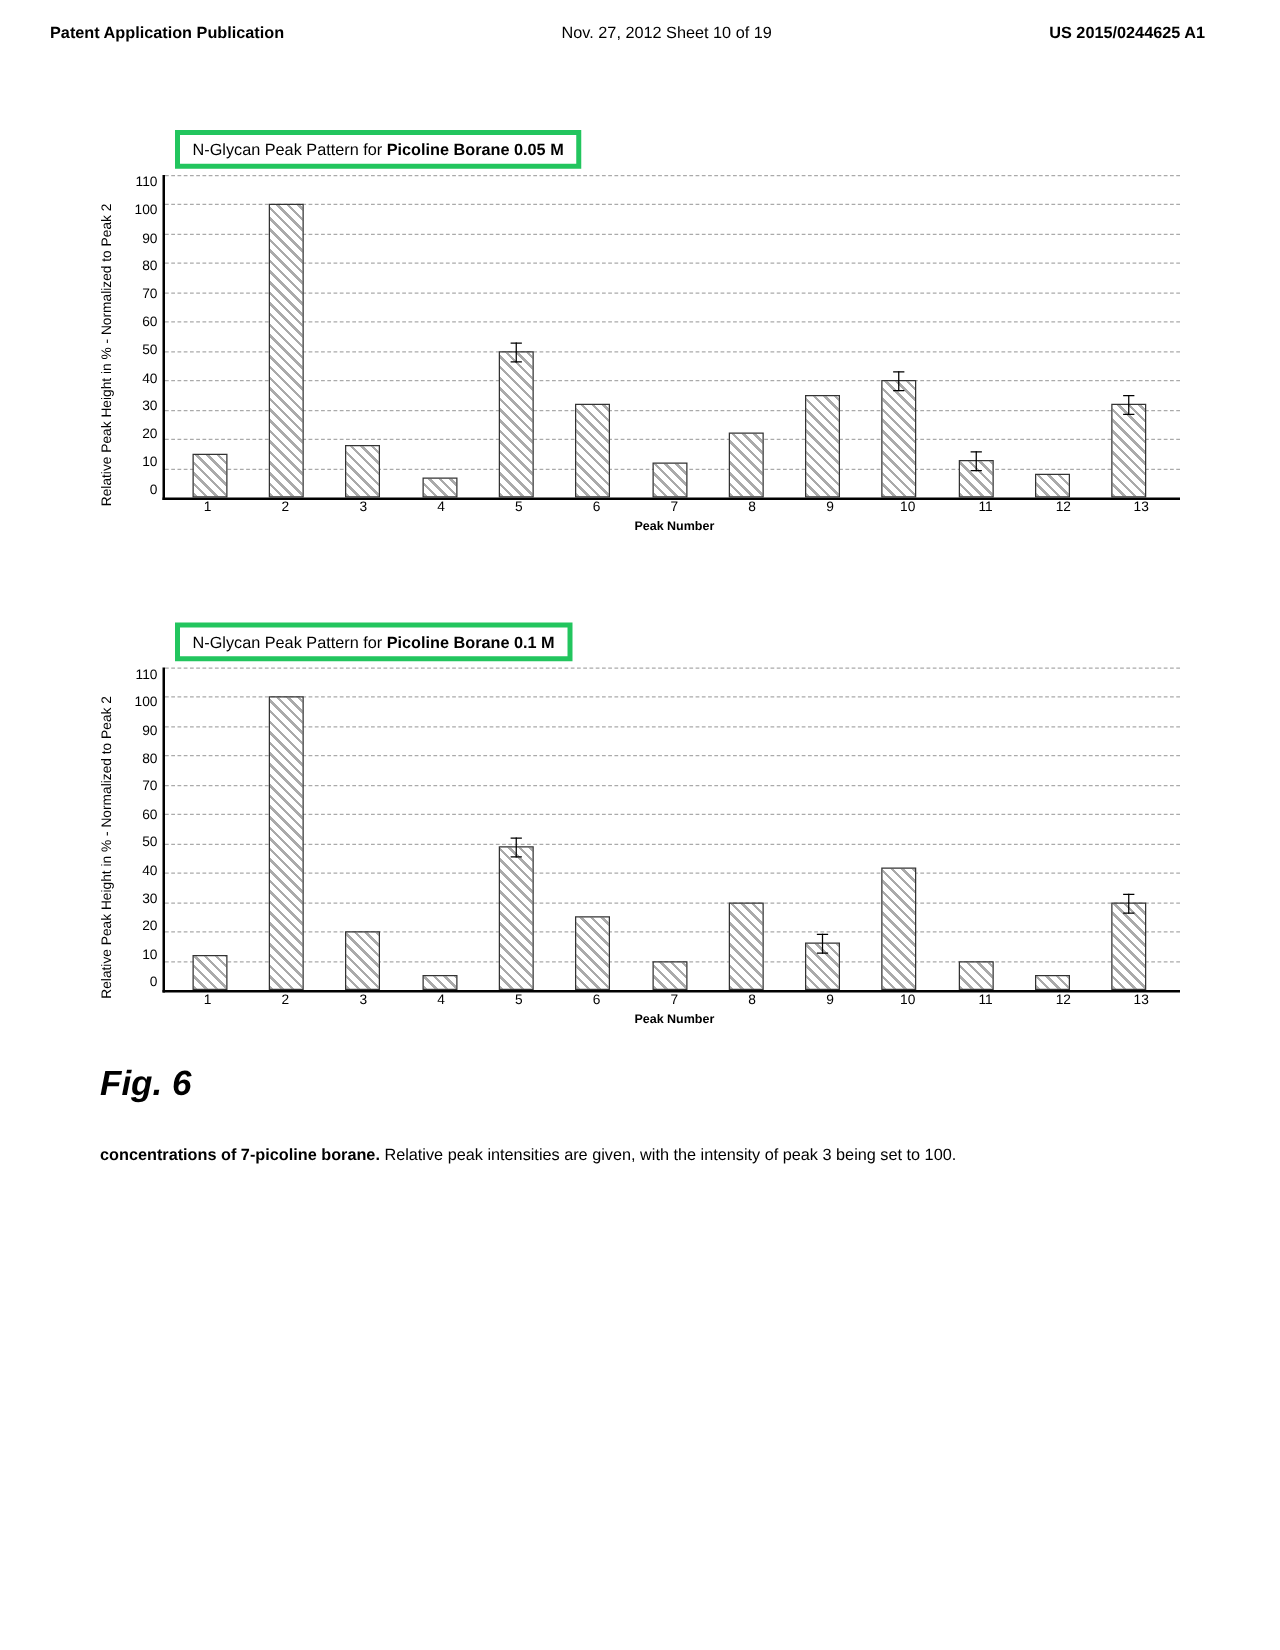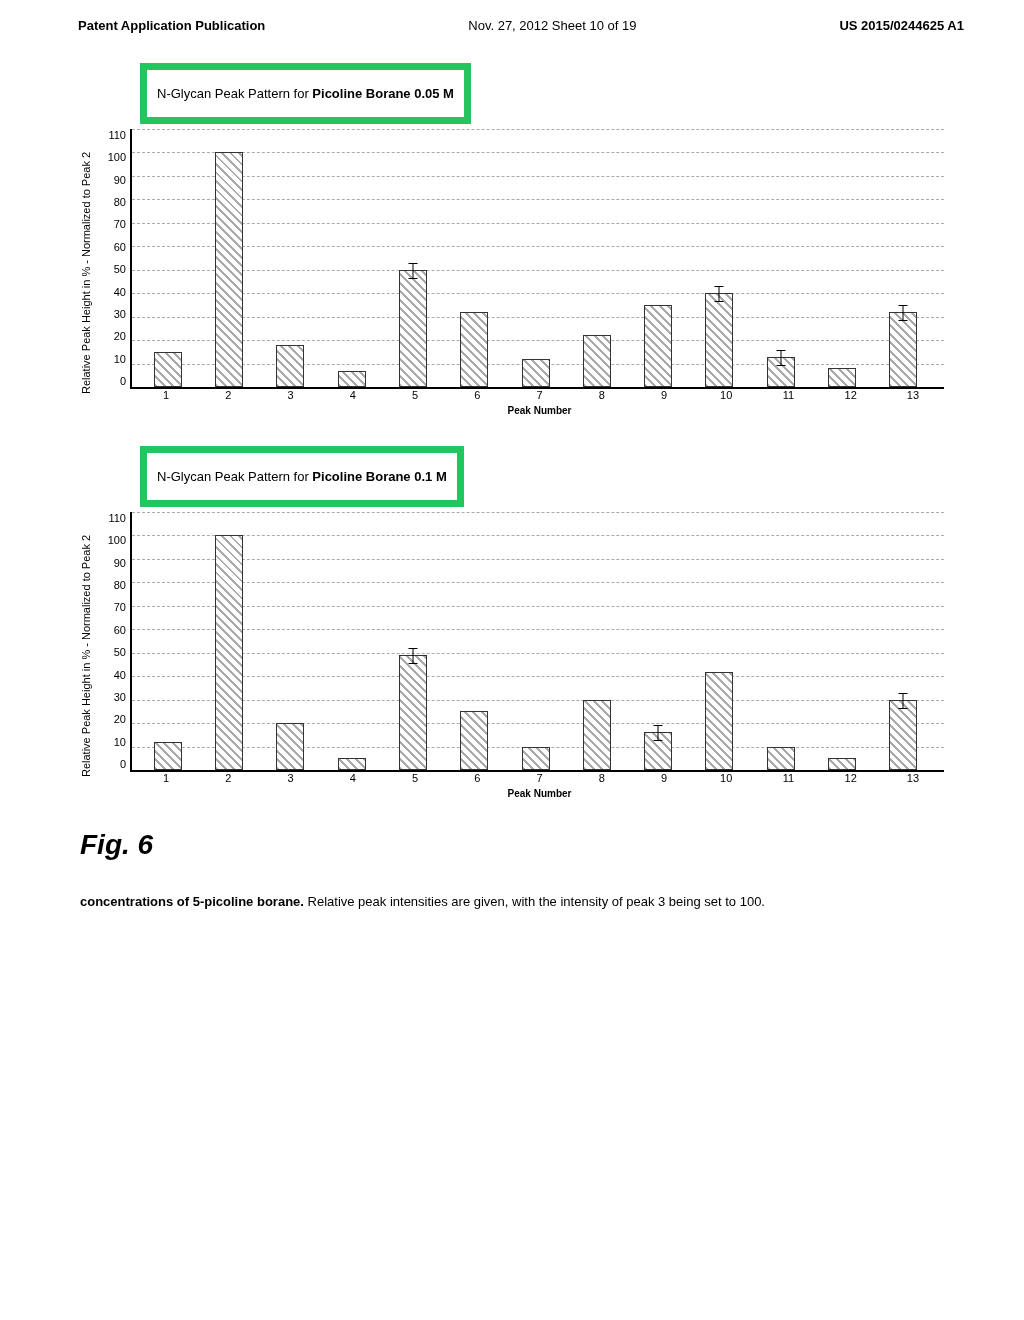--- a/index.html
+++ b/index.html
@@ -7,43 +7,44 @@
       width: 1024px;
       min-height: 1320px;
       background: #fff;
       font-family: Arial, sans-serif;
       color: #000;
     }
     .header {
       display: flex;
       justify-content: space-between;
       align-items: baseline;
-      padding: 18px 60px 10px 78px;
+      padding: 18px 60px 10px 40px;
       border-bottom: none;
       font-size: 13px;
     }
     .header-left { font-weight: bold; }
     .header-center { font-size: 13px; }
     .header-right { font-size: 13px; font-weight: bold; }
 
     .page-content {
       padding: 20px 80px 30px 80px;
     }
 
     .chart-container {
       margin-bottom: 30px;
     }
 
     .chart-title-box {
-      border: 7px solid #22c55e;
-      padding: 16px 10px;
+      border: 4px solid #22c55e;
+      padding: 4px 10px;
       font-size: 13px;
       display: inline-block;
       margin-left: 60px;
       margin-bottom: 5px;
+      margin-top: 41px;
     }
 
     .chart-area {
       display: flex;
       align-items: stretch;
       width: 100%;
     }
 
     .y-axis-label {
       writing-mode: vertical-rl;
@@ -413,16 +414,16 @@
           </div>
         <div class="x-axis-title">Peak Number</div>
       </div>
     </div>
   </div>
 
   <div class="fig-label">Fig. 6</div>
 
   <div class="caption">
     <br>
-    <span class="bold">concentrations of 5-picoline borane.</span><span> Relative peak intensities are given, with the intensity of peak 3 being set to 100.</span>
+    <span class="bold">concentrations of 7-picoline borane.</span><span> Relative peak intensities are given, with the intensity of peak 3 being set to 100.</span>
   </div>
 
 </div>
 
 </body></html>

